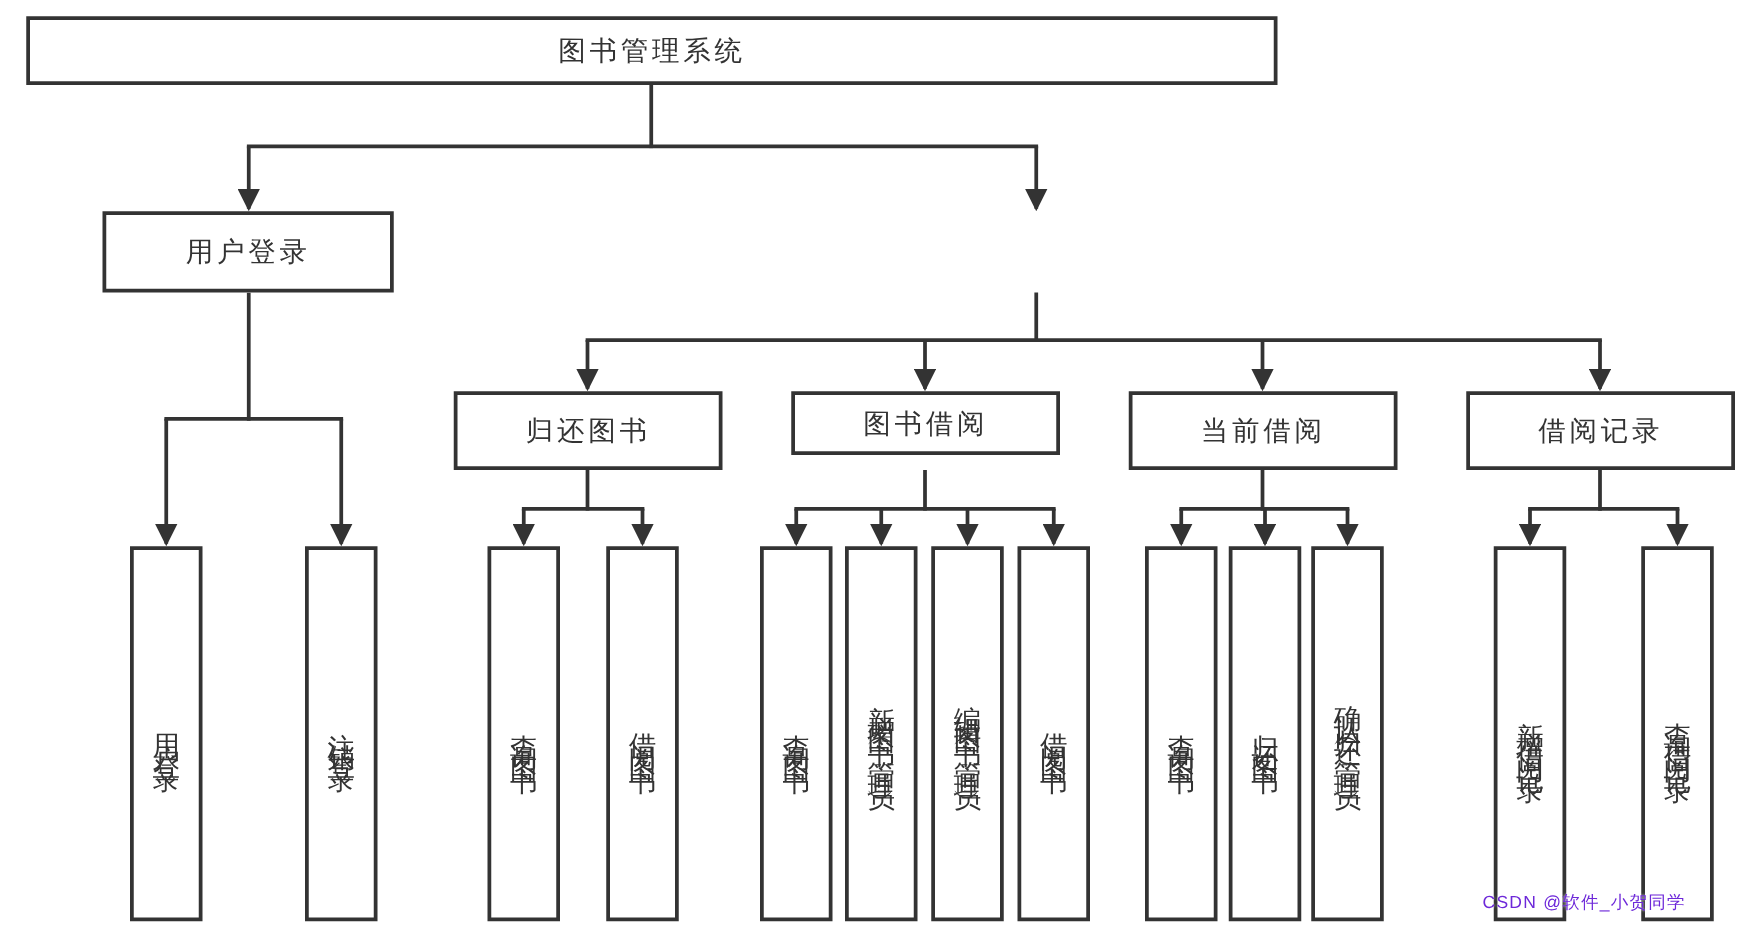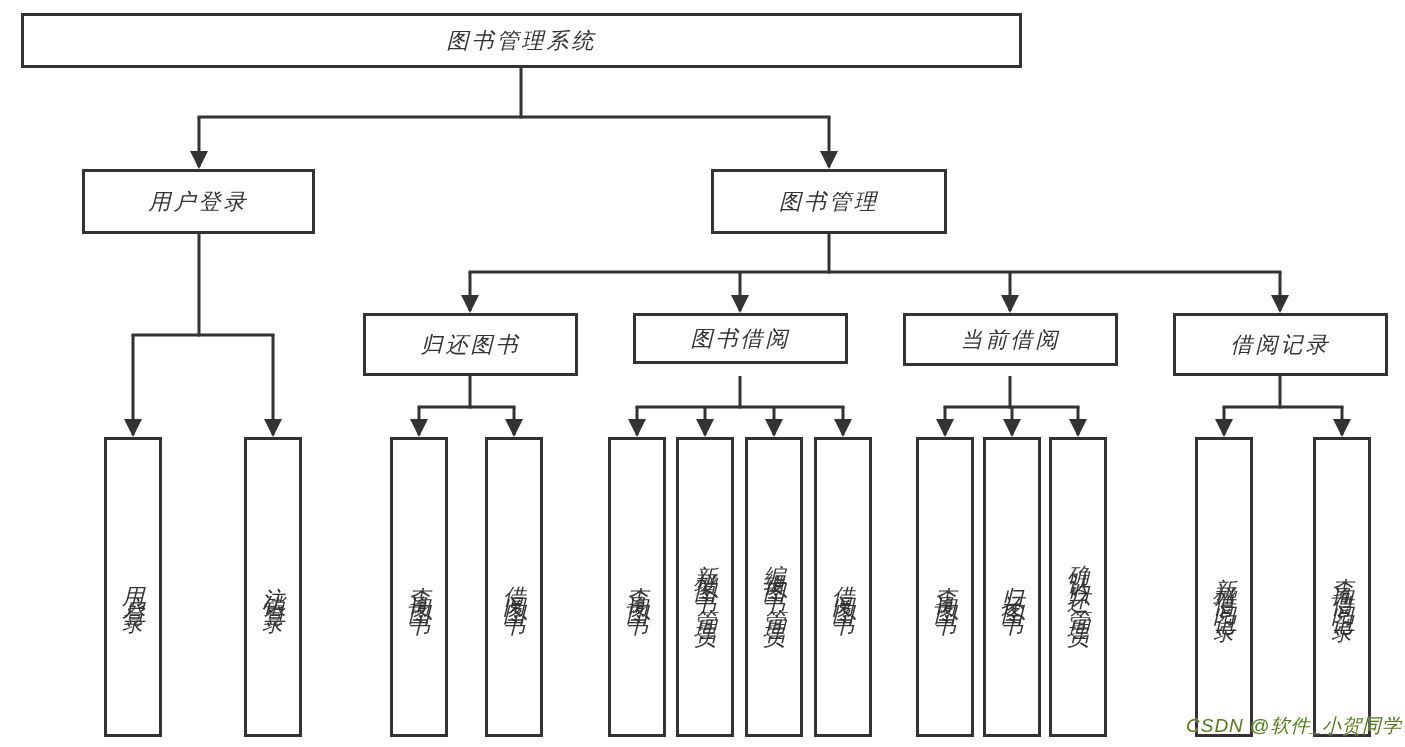--- a/index.html
+++ b/index.html
@@ -3,21 +3,20 @@
 <meta charset="utf-8">
 <style>
   html,body{margin:0;padding:0;background:#ffffff;}
   .canvas{
     position:relative;
     width:1405px;height:747px;
     background:#ffffff;
     font-family:"Liberation Sans","DejaVu Sans",sans-serif;
     color:#333333;
     overflow:hidden;
-    font-style:italic;
   }
   .connectors{position:absolute;left:0;top:0;width:1405px;height:747px;}
   .node{
     position:absolute;
     box-sizing:border-box;
     background:#ffffff;
     border:3px solid #333333;
     display:flex;
     align-items:center;
     justify-content:center;
@@ -35,23 +34,23 @@
   .vlabel{
     font-size:22px;
     letter-spacing:9px;
     line-height:1;
   }
   .watermark{
     position:absolute;
     left:1186px;
     top:713px;
     z-index:5;
-    font-size:19px;
+    font-size:14px;
     letter-spacing:1px;
-    color:#4d7c0f;
+    color:#6d28d9;
     text-shadow:0 0 2px #ffffff;
     white-space:nowrap;
   }
 </style>
 </head>
 <body>
 
 <div class="canvas">
 
   <svg class="connectors" width="1405" height="747" viewBox="0 0 1405 747" xmlns="http://www.w3.org/2000/svg">
@@ -103,31 +102,28 @@
     </g>
   </svg>
 
   <div class="node" style="left:21px;top:13px;width:1001px;height:55px;">
     <span class="hlabel">图书管理系统</span>
   </div>
 
   <div class="node" style="left:82px;top:169px;width:233px;height:65px;">
     <span class="hlabel">用户登录</span>
   </div>
-  <div class="node" style="left:711px;top:169px;width:236px;height:65px;">
-    <span class="hlabel">图书管理</span>
-  </div>
 
   <div class="node" style="left:363px;top:313px;width:215px;height:63px;">
     <span class="hlabel">归还图书</span>
   </div>
   <div class="node" style="left:633px;top:313px;width:215px;height:51px;">
     <span class="hlabel">图书借阅</span>
   </div>
-  <div class="node" style="left:903px;top:313px;width:215px;height:53px;">
+  <div class="node" style="left:903px;top:313px;width:215px;height:63px;">
     <span class="hlabel">当前借阅</span>
   </div>
   <div class="node" style="left:1173px;top:313px;width:215px;height:63px;">
     <span class="hlabel">借阅记录</span>
   </div>
 
   <div class="node vbox" style="left:104px;top:437px;width:58px;height:300px;">
     <span class="vlabel">用户登录</span>
   </div>
   <div class="node vbox" style="left:244px;top:437px;width:58px;height:300px;">

